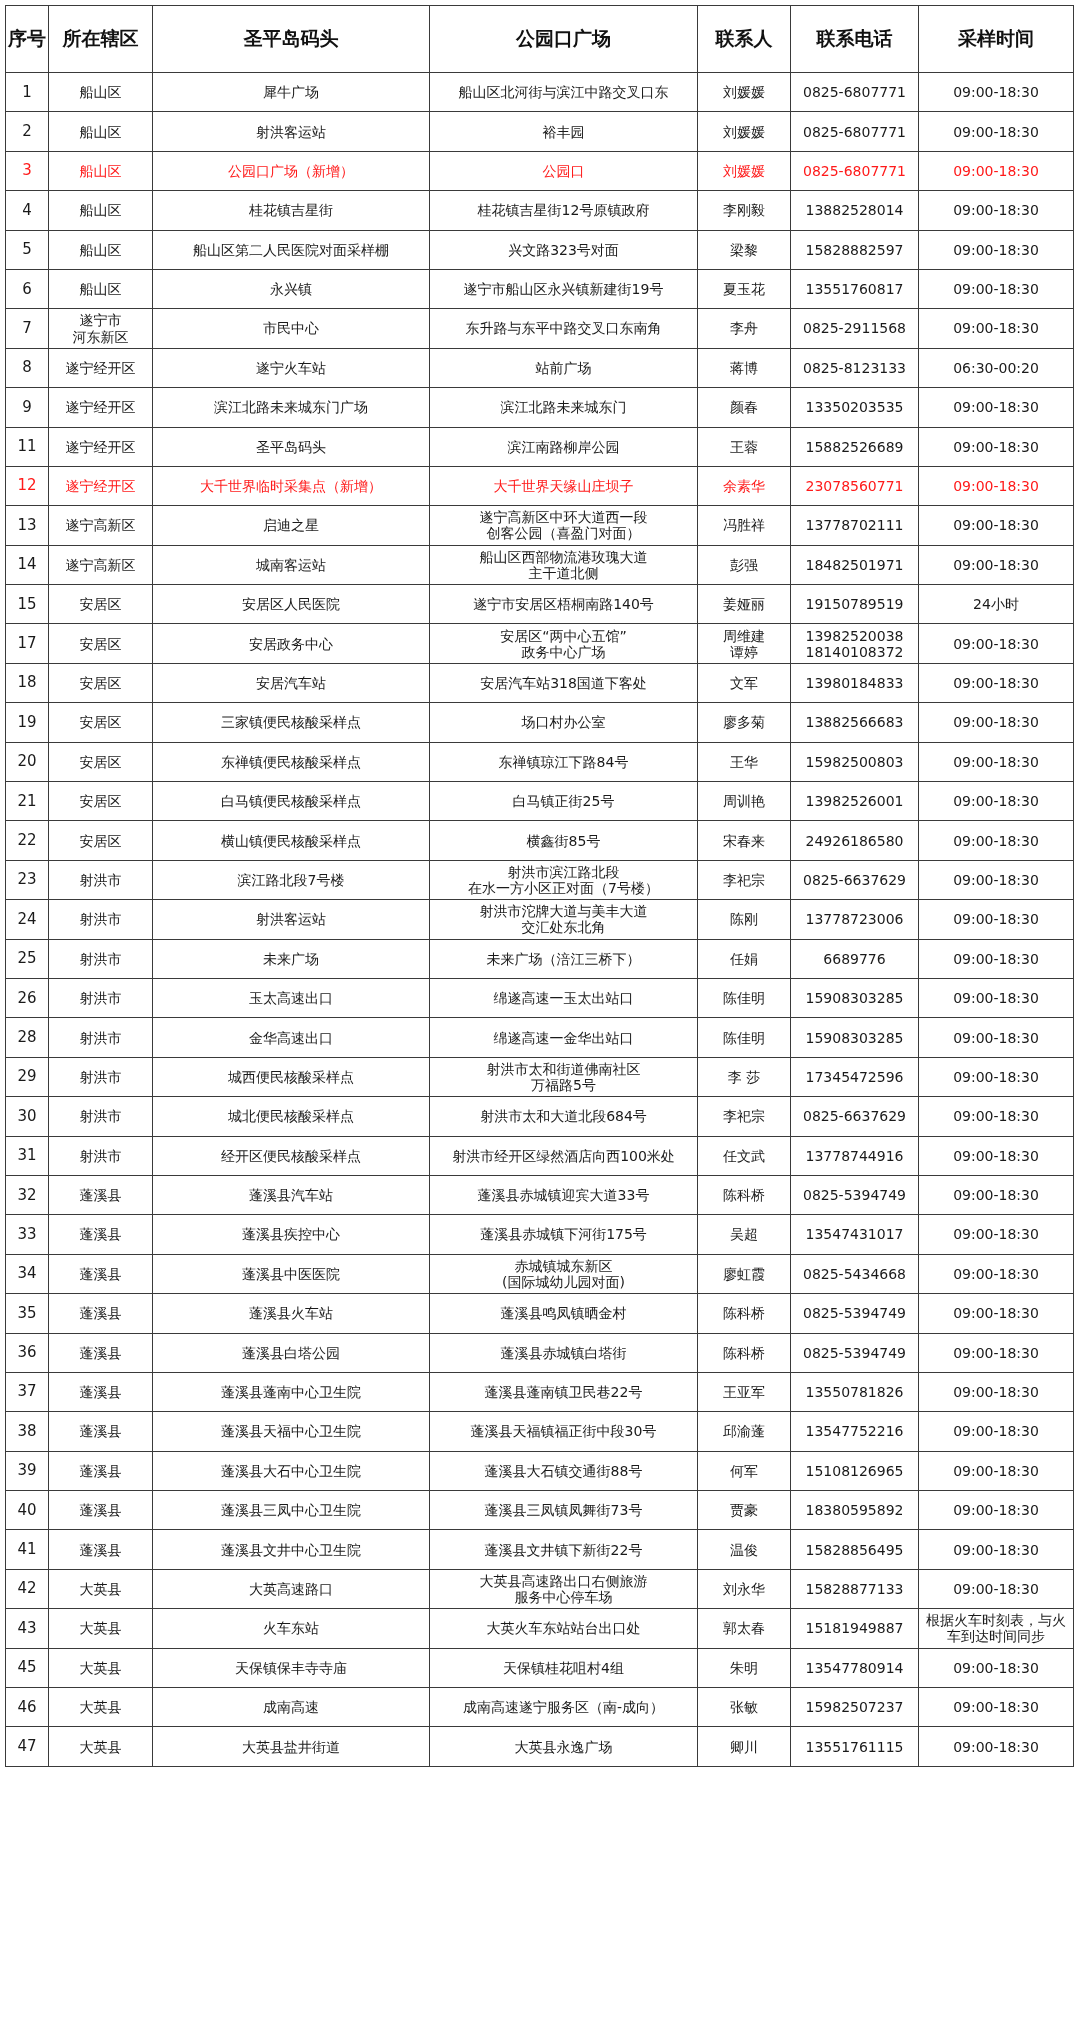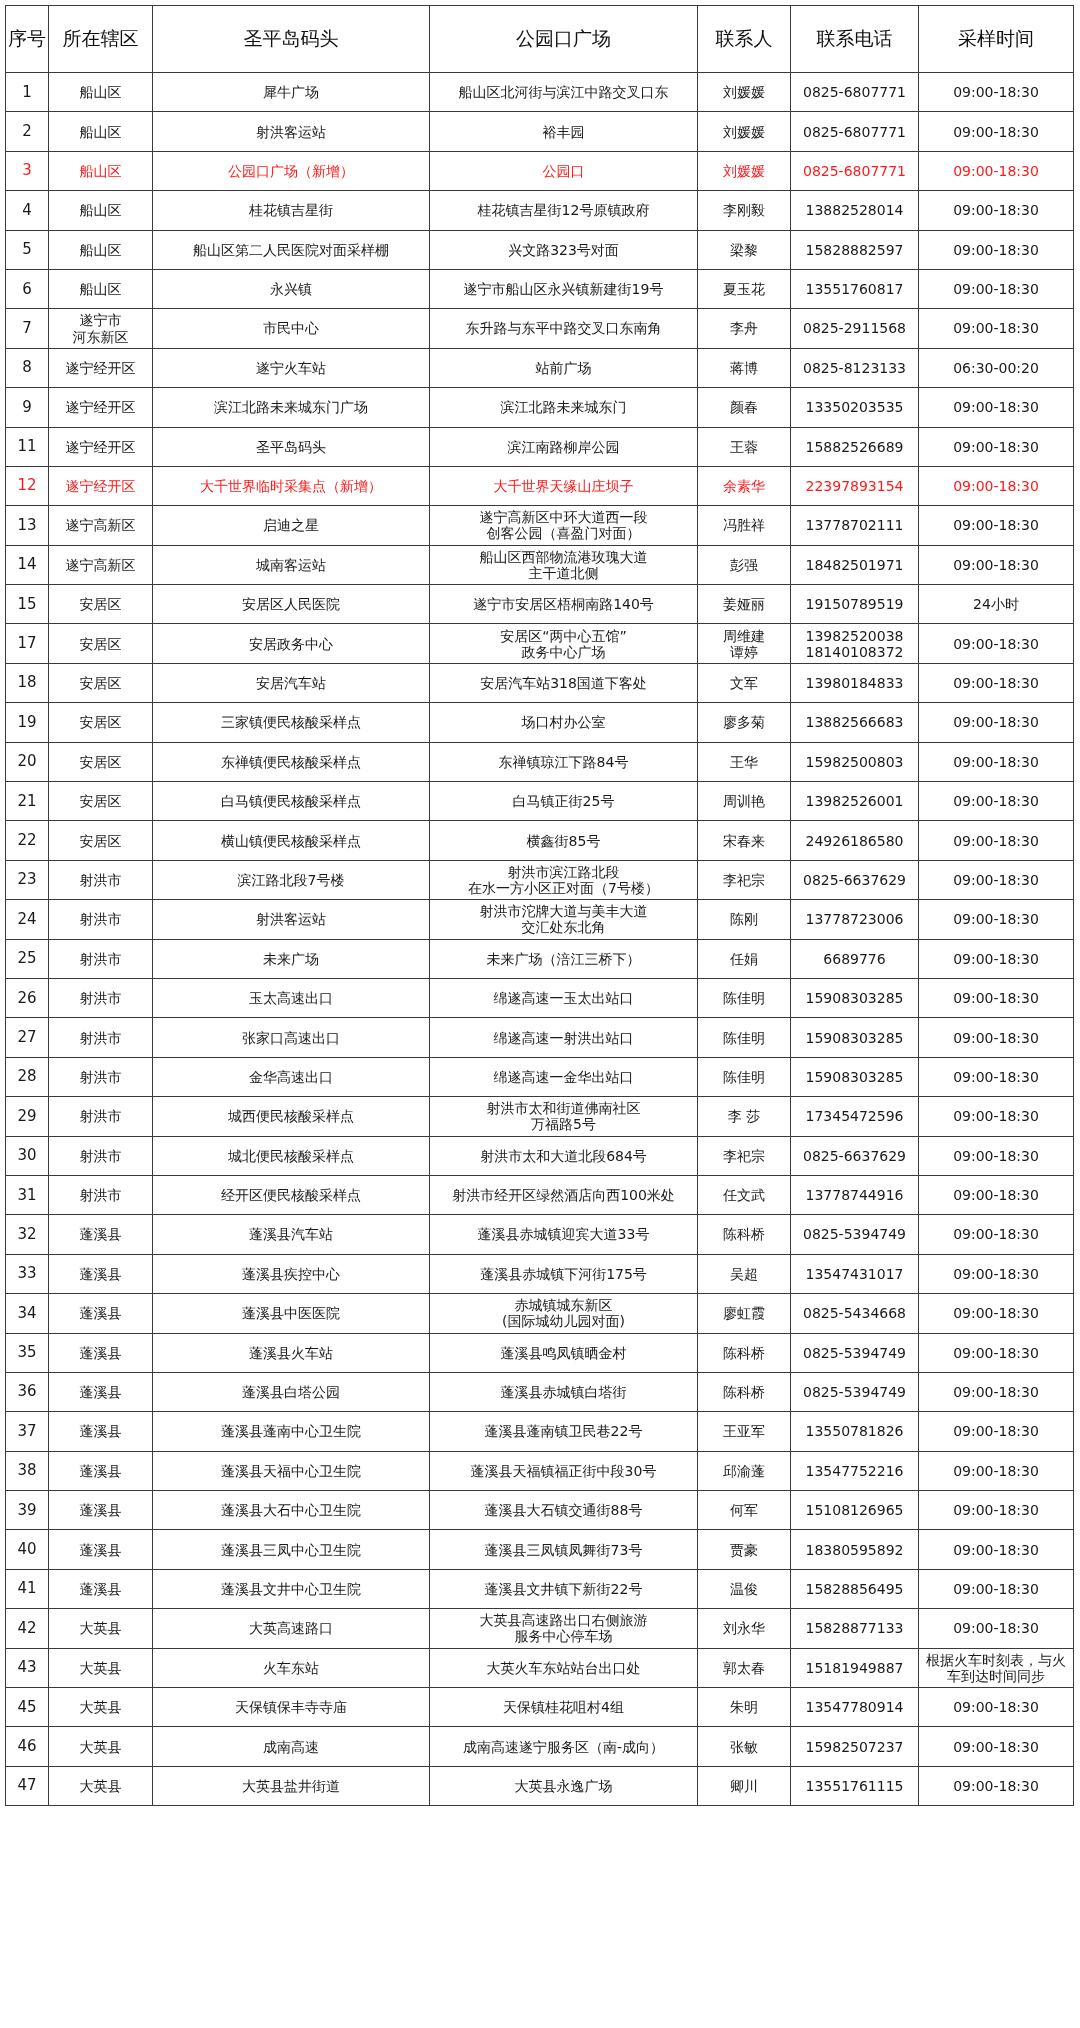--- a/index.html
+++ b/index.html
@@ -27,21 +27,21 @@
     border: 1.5px solid #3a3a3a;
     text-align: center;
     vertical-align: middle;
     padding: 0 2px;
     overflow: hidden;
     line-height: 1.15;
   }
   table.sites th {
     height: 66px;
     font-size: 19px;
-    font-weight: normal;
+    font-weight: bold;
     color: #111;
   }
   table.sites td {
     height: 38.4px;
     font-size: 14px;
     white-space: pre-line;
   }
   table.sites td.idx { font-size: 15px; }
   tr.highlight td { color: #ff1a1a; }
   col.c-idx  { width: 43px; }
@@ -167,21 +167,21 @@
         <td>王蓉</td>
         <td>15882526689</td>
         <td class="time">09:00-18:30</td>
       </tr>
       <tr class="highlight">
         <td class="idx">12</td>
         <td>遂宁经开区</td>
         <td>大千世界临时采集点（新增）</td>
         <td>大千世界天缘山庄坝子</td>
         <td>余素华</td>
-        <td>22397893154</td>
+        <td>23078560771</td>
         <td class="time">09:00-18:30</td>
       </tr>
       <tr>
         <td class="idx">13</td>
         <td>遂宁高新区</td>
         <td>启迪之星</td>
         <td>遂宁高新区中环大道西一段
 创客公园（喜盈门对面）</td>
         <td>冯胜祥</td>
         <td>13778702111</td>
@@ -290,29 +290,20 @@
         <td>未来广场（涪江三桥下）</td>
         <td>任娟</td>
         <td>6689776</td>
         <td class="time">09:00-18:30</td>
       </tr>
       <tr>
         <td class="idx">26</td>
         <td>射洪市</td>
         <td>玉太高速出口</td>
         <td>绵遂高速一玉太出站口</td>
-        <td>陈佳明</td>
-        <td>15908303285</td>
-        <td class="time">09:00-18:30</td>
-      </tr>
-      <tr>
-        <td class="idx">27</td>
-        <td>射洪市</td>
-        <td>张家口高速出口</td>
-        <td>绵遂高速一射洪出站口</td>
         <td>陈佳明</td>
         <td>15908303285</td>
         <td class="time">09:00-18:30</td>
       </tr>
       <tr>
         <td class="idx">28</td>
         <td>射洪市</td>
         <td>金华高速出口</td>
         <td>绵遂高速一金华出站口</td>
         <td>陈佳明</td>

